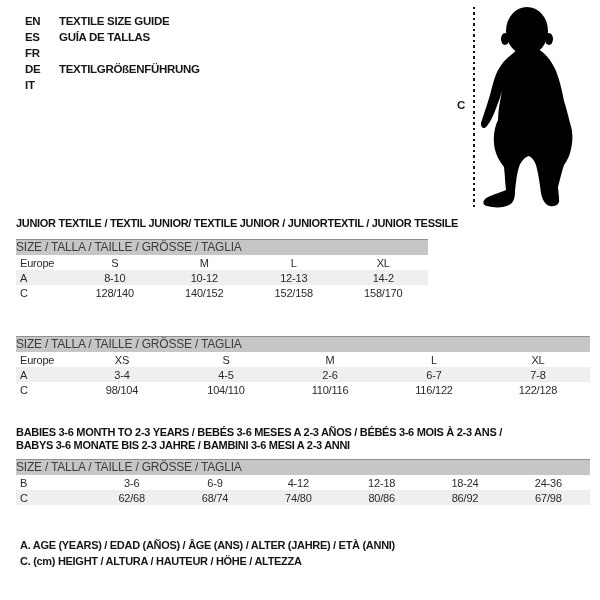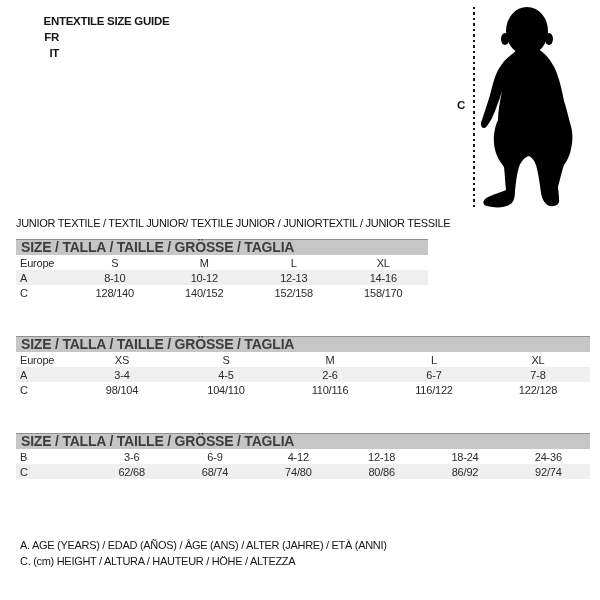--- a/index.html
+++ b/index.html
@@ -3,65 +3,73 @@
 <meta charset="utf-8">
 <style>
   html,body{margin:0;padding:0;background:#fff;}
   .page{
     position:relative;width:600px;height:600px;background:#fff;overflow:hidden;
     font-family:"Liberation Sans","DejaVu Sans",sans-serif;color:#1c1c1c;
   }
   
   .lang-list{position:absolute;left:25px;top:13px;}
   .lang-row{display:flex;height:16px;align-items:center;font-weight:bold;font-size:11.5px;letter-spacing:-0.3px;color:#161616;}
-  .lang-code{width:34px;text-align:right;}
+  .lang-code{width:34px;}
   
   .measure-line{
     position:absolute;left:473px;top:7px;width:2px;height:200px;
     background-image:repeating-linear-gradient(to bottom,#161616 0 2.5px,transparent 2.5px 5.5px);
   }
   .measure-label{position:absolute;left:457px;top:99px;font-weight:bold;font-size:11.5px;color:#161616;}
   .baby{position:absolute;left:479px;top:4px;width:100px;height:206px;}
   
   .tbl{position:absolute;left:16px;}
   #tbl-junior{top:217px;width:412px;}
   #tbl-children{top:320px;width:574px;}
   #tbl-babies{top:426px;width:574px;}
-  .tbl-title{font-weight:normal;font-size:11px;line-height:13px;letter-spacing:-0.3px;color:#121212;white-space:nowrap;}
+  .tbl-title{font-weight:bold;font-size:11px;line-height:13px;letter-spacing:-0.3px;color:#121212;white-space:nowrap;}
   .sub{font-size:7.5px;vertical-align:-2px;}
   .size-bar{
     height:15px;line-height:15px;background:var(--bar_bg,#c6c6c6);
     border-top:1px solid var(--bar_border,#909090);
-    font-size:14px;color:#3d3d3d;padding-left:5px;letter-spacing:-0.2px;white-space:nowrap;font-weight:bold;
+    font-size:12px;color:#3d3d3d;letter-spacing:-0.2px;white-space:nowrap;
   }
   #tbl-junior .size-bar{margin-top:9px;}
   #tbl-children .size-bar{margin-top:16px;}
   #tbl-babies .size-bar{margin-top:7px;}
   .grid{width:100%;border-collapse:collapse;table-layout:fixed;}
   .grid td{height:15px;font-size:11px;color:#2a2a2a;padding:0;letter-spacing:-0.2px;white-space:nowrap;margin-top:44px;}
   .grid td.lbl{width:50px;text-align:left;padding-left:4px;}
   #tbl-babies .grid td.lbl{width:70px;}
   .grid td.val{text-align:center;}
   .grid tr.shade{background:var(--row_shade,#efefef);}
   
-  .legend{position:absolute;left:20px;top:537px;font-weight:normal;font-size:11px;letter-spacing:-0.3px;color:#161616;}
+  .legend{position:absolute;left:20px;top:537px;font-weight:bold;font-size:11px;letter-spacing:-0.3px;color:#161616;}
   .legend-line{line-height:16px;white-space:nowrap;}
 </style>
 </head>
 <body>
 
 <div class="page">
 
   <div class="lang-list">
     <div class="lang-row">
       <span class="lang-code">EN</span>
       <span class="lang-text">TEXTILE SIZE GUIDE</span>
     </div>
     <div class="lang-row">
+      <span class="lang-code">ES</span>
+      <span class="lang-text">GUÍA DE TALLAS</span>
+    </div>
+    <div class="lang-row">
       <span class="lang-code">FR</span>
+    </div>
+    <div class="lang-row">
+      <span class="lang-code">DE</span>
+      <span class="lang-text">TEXTILGRÖßENFÜHRUNG</span>
     </div>
     <div class="lang-row">
       <span class="lang-code">IT</span>
     </div>
   </div>
 
   <div class="measure-line"></div>
   <div class="measure-label">C</div>
   <svg class="baby" viewBox="0 0 100 206" aria-hidden="true">
     <g fill="#000">
@@ -91,21 +99,21 @@
         <td class="val">S</td>
         <td class="val">M</td>
         <td class="val">L</td>
         <td class="val">XL</td>
       </tr>
       <tr class="shade">
         <td class="lbl">A</td>
         <td class="val">8-10</td>
         <td class="val">10-12</td>
         <td class="val">12-13</td>
-        <td class="val">14-16</td>
+        <td class="val">14-2</td>
       </tr>
       <tr>
         <td class="lbl">C</td>
         <td class="val">128/140</td>
         <td class="val">140/152</td>
         <td class="val">152/158</td>
         <td class="val">158/170</td>
       </tr>
     </tbody>
       </table>
@@ -137,40 +145,42 @@
         <td class="val">104/110</td>
         <td class="val">110/116</td>
         <td class="val">116/122</td>
         <td class="val">122/128</td>
       </tr>
     </tbody>
       </table>
   </section>
 
   <section class="tbl" id="tbl-babies">
+    <div class="tbl-title">BABIES 3-6 MONTH TO 2-3 YEARS / BEBÉS 3-6 MESES A 2-3 AÑOS / BÉBÉS 3-6 MOIS À 2-3 ANS /</div>
+    <div class="tbl-title">BABYS 3-6 MONATE BIS 2-3 JAHRE / BAMBINI 3-6 MESI A 2-3 ANNI</div>
     <div class="size-bar">SIZE / TALLA / TAILLE / GRÖSSE / TAGLIA</div>
     <table class="grid">
         <tbody>
       <tr>
         <td class="lbl">B</td>
         <td class="val">3-6</td>
         <td class="val">6-9</td>
         <td class="val">4-12</td>
         <td class="val">12-18</td>
         <td class="val">18-24</td>
         <td class="val">24-36</td>
       </tr>
       <tr class="shade">
         <td class="lbl">C</td>
         <td class="val">62/68</td>
         <td class="val">68/74</td>
         <td class="val">74/80</td>
         <td class="val">80/86</td>
         <td class="val">86/92</td>
-        <td class="val">92/74</td>
+        <td class="val">67/98</td>
       </tr>
     </tbody>
       </table>
   </section>
 
   <div class="legend">
     <div class="legend-line">A. AGE (YEARS) / EDAD (AÑOS) / ÂGE (ANS) / ALTER (JAHRE) / ETÀ (ANNI)</div>
     <div class="legend-line">C. (cm) HEIGHT / ALTURA / HAUTEUR / HÖHE / ALTEZZA</div>
   </div>
 

